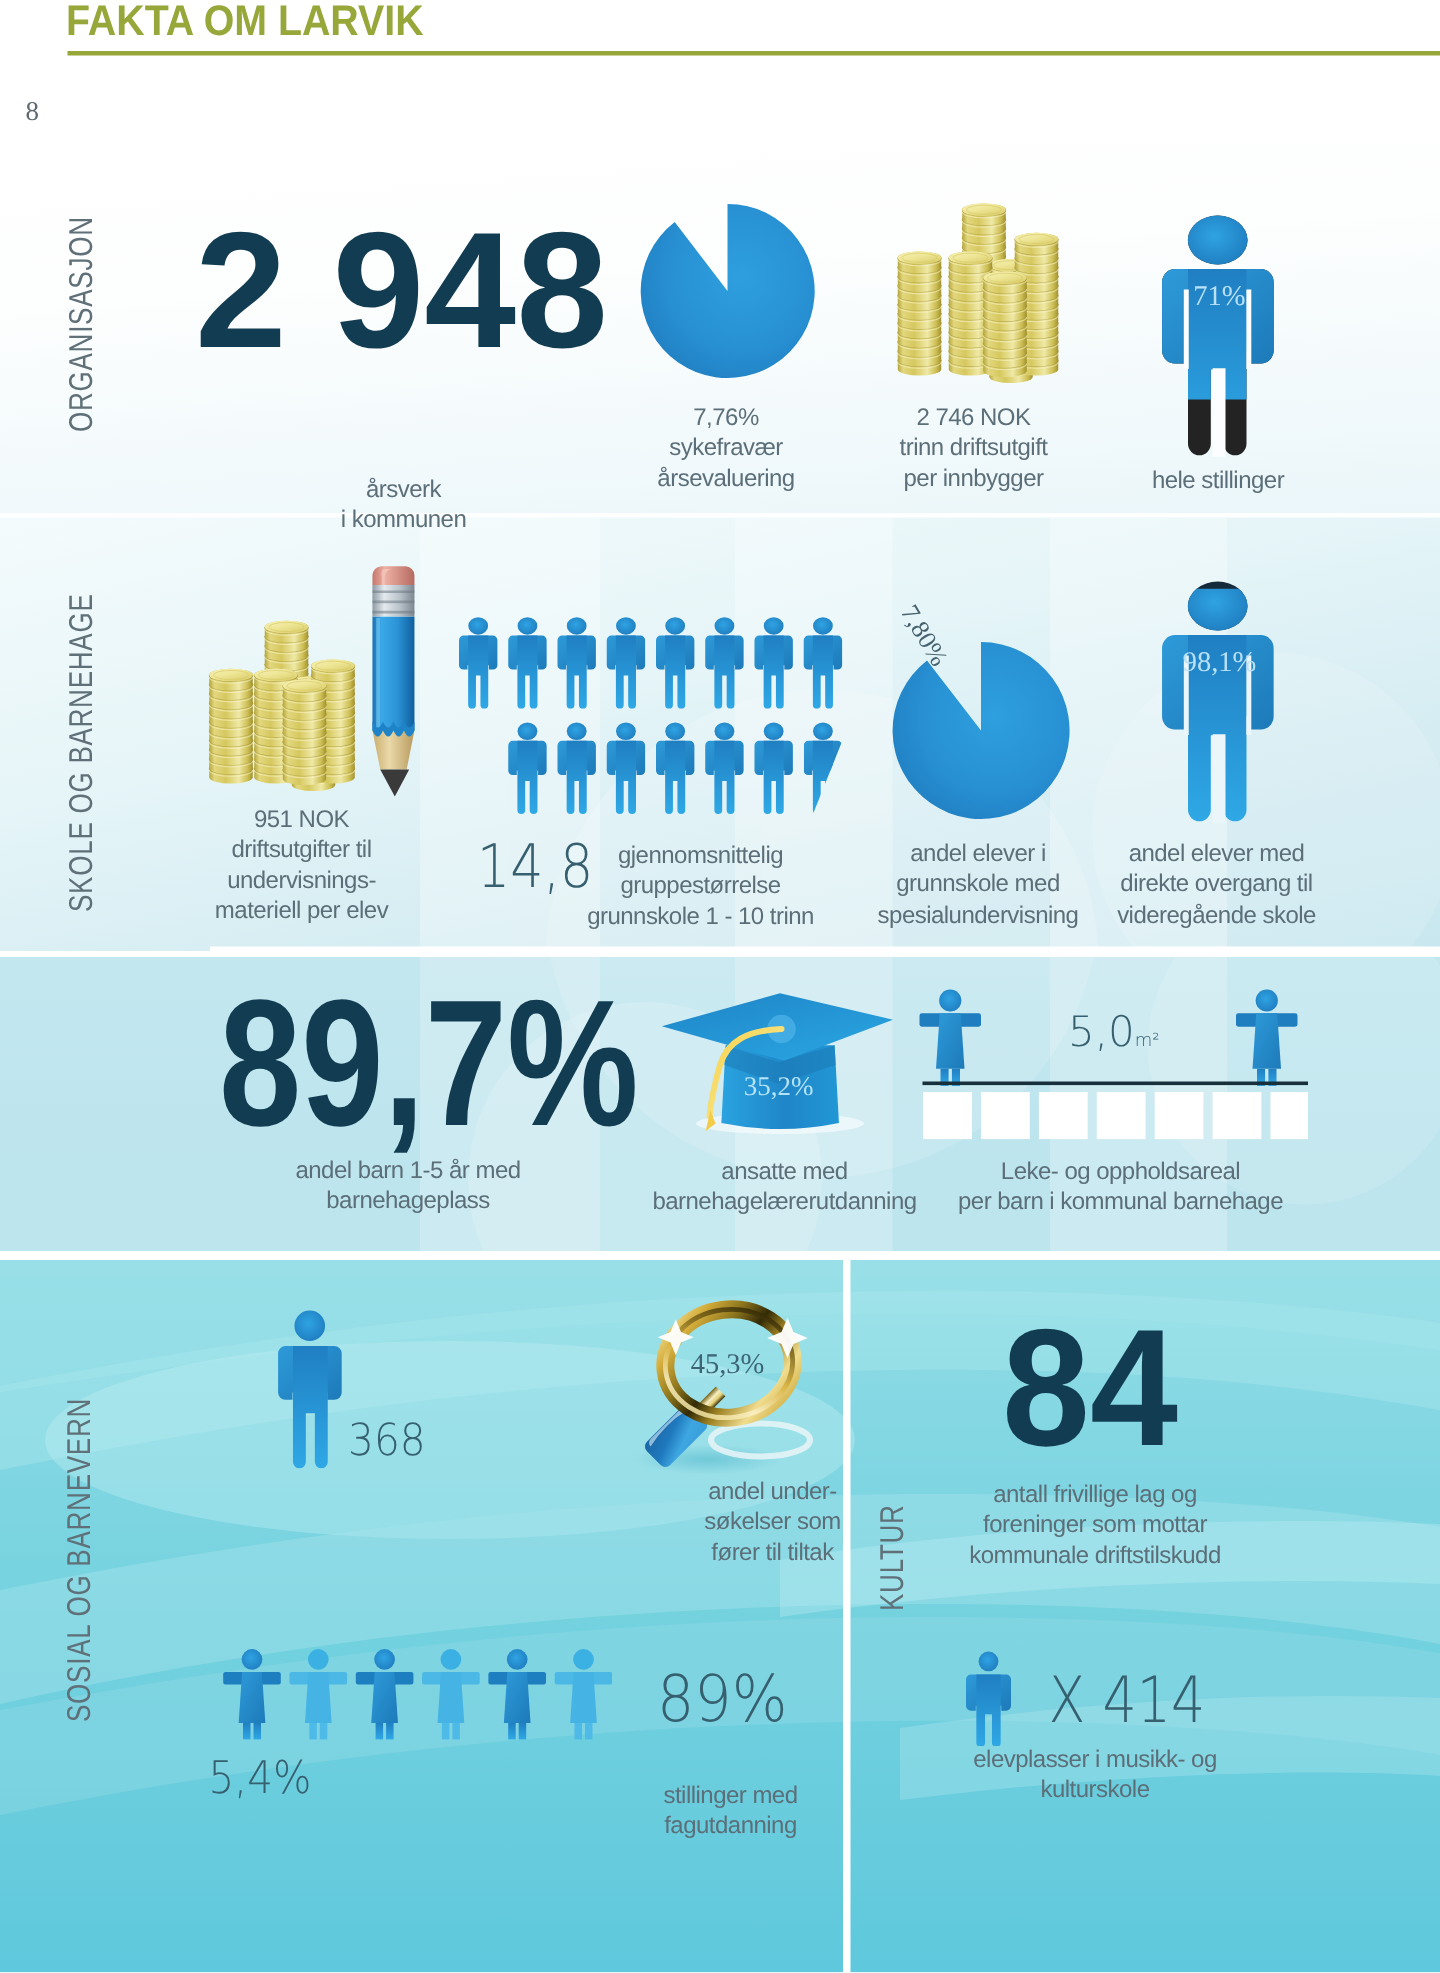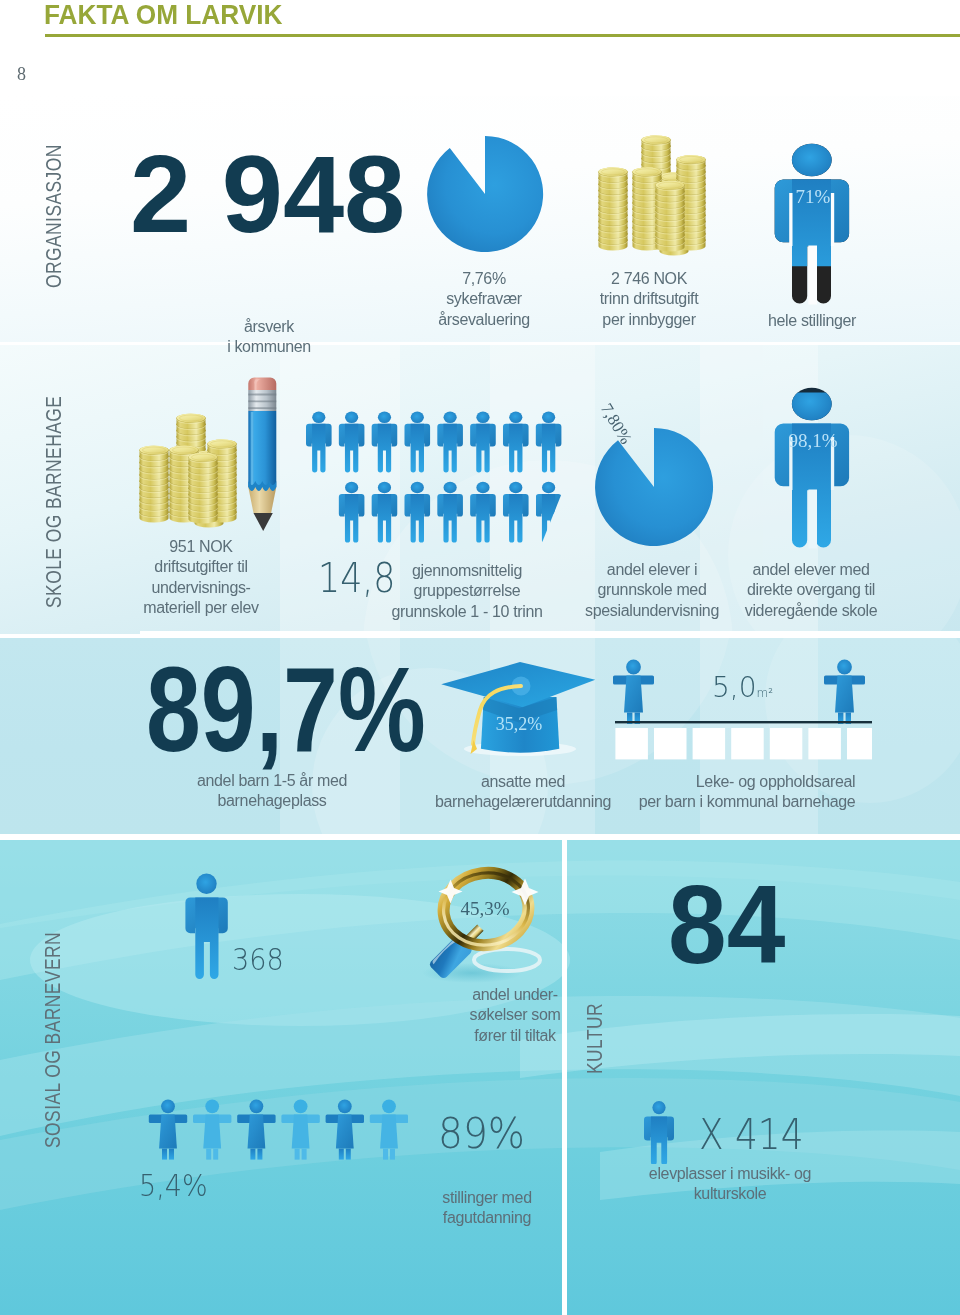--- a/index.html
+++ b/index.html
@@ -920,21 +920,21 @@
       <rect x="3.4" y="70" width="32.5" height="31.4"></rect>
       <rect x="42" y="70" width="32.5" height="31.4"></rect>
       <rect x="80.6" y="70" width="32.5" height="31.4"></rect>
       <rect x="119.2" y="70" width="32.5" height="31.4"></rect>
       <rect x="157.8" y="70" width="32.5" height="31.4"></rect>
       <rect x="196.4" y="70" width="32.5" height="31.4"></rect>
       <rect x="235" y="70" width="25" height="31.4"></rect>
     </g>
   </svg>
   <div class="midnum" style="left:712px;top:671px;font-size:28px;"><span>5,0</span><span style="font-size:12px;letter-spacing:0;">m²</span></div>
-  <div class="cap" style="left:747px;top:772px;text-align:right;">Leke- og oppholdsareal
+  <div class="cap" style="left:747px;top:772px;">Leke- og oppholdsareal
 per barn i kommunal barnehage</div>
 
   <div class="hline" style="left:0px;top:834px;width:960px;"></div>
   <div class="vline" style="left:562px;top:839px;height:476px;"></div>
 
   <div class="vlabel" style="left:40px;top:1148px;">SOSIAL OG BARNEVERN</div>
   <div class="vlabel" style="left:582px;top:1074px;">KULTUR</div>
 
   <svg class="ic" style="left:185px;top:872px;" width="44" height="107" viewBox="0 0 44 107">
     <circle cx="21.5" cy="11.8" r="10.2" fill="url(#gHead)"></circle>
@@ -1039,20 +1039,23 @@
       <path d="M21 50.6 h5 v11 h-5 z" fill="#4ebae8"></path>
     </g>
     </svg>
   <div class="midnum" style="left:139px;top:1168px;font-size:30px;transform:scaleX(0.9);">5,4%</div>
 
   <div class="midnum" style="left:438px;top:1108px;font-size:43px;transform:scaleX(0.91);">89%</div>
   <div class="cap" style="left:487px;top:1164px;margin-top:24px;">stillinger med
 fagutdanning</div>
 
   <div class="bignum" style="left:668px;top:861px;font-size:111px;transform:scaleX(0.95);">84</div>
+  <div class="cap" style="left:730px;top:987px;">antall frivillige lag og
+foreninger som mottar
+kommunale driftstilskudd</div>
 
   <svg class="ic" style="left:644px;top:1100px;" width="30" height="64" viewBox="0 0 30 64">
     <circle cx="15" cy="7.6" r="6.6" fill="url(#gHead)"></circle>
     <path d="M3.3 16.4 h23.4 a3.3 3.3 0 0 1 3.3 3.3 v17.5 a3.3 3.3 0 0 1 -3.3 3.3 h-3.2 v-3.3 h-17 v3.3 h-3.2 a3.3 3.3 0 0 1 -3.3 -3.3 v-17.5 a3.3 3.3 0 0 1 3.3 -3.3 z" fill="url(#gBodyR)"></path>
     <path d="M6.9 16.4 h16.2 v45.6 a2.9 2.9 0 0 1 -5.8 0 v-19.2 h-4.6 v19.2 a2.9 2.9 0 0 1 -5.8 0 z" fill="url(#gBody)"></path>
   </svg>
   <div class="midnum" style="left:699px;top:1110px;font-size:42.5px;transform:scaleX(0.845);">X 414</div>
   <div class="cap" style="left:730px;top:1164px;">elevplasser i musikk- og
 kulturskole</div>
 

